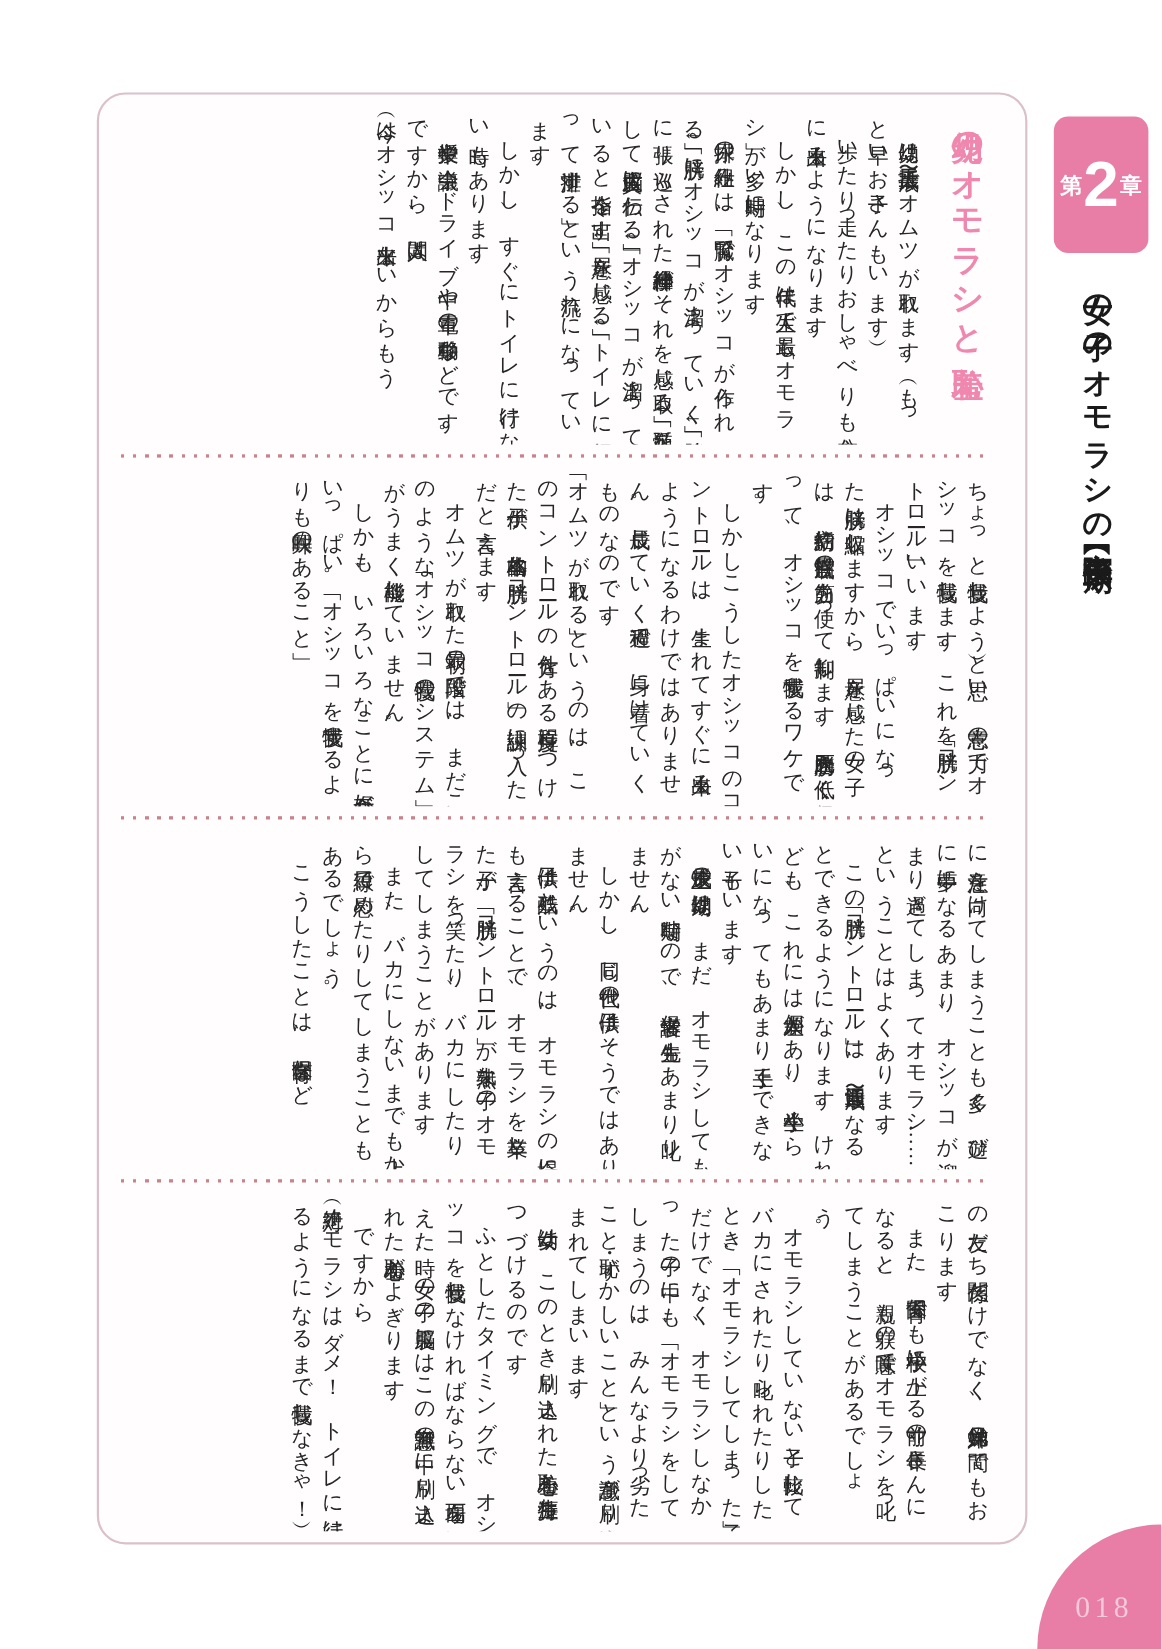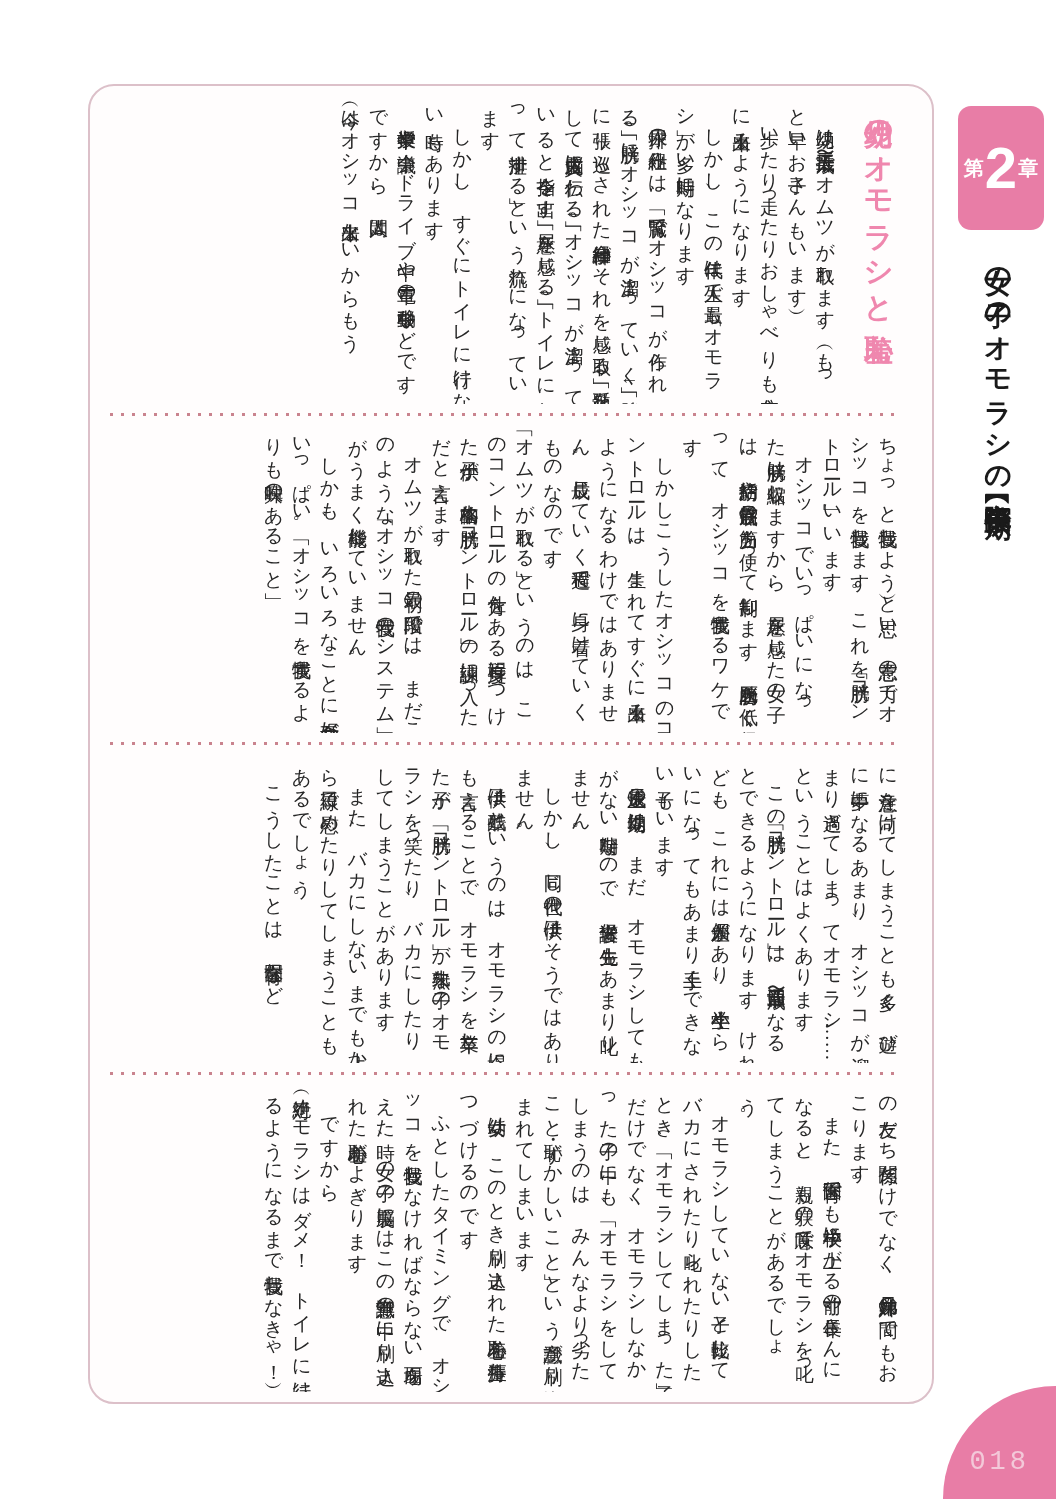--- a/index.html
+++ b/index.html
@@ -73,21 +73,21 @@
   }
   
   .corner-circle{
     position:absolute;right:-112px;bottom:-112px;
     width:225px;height:225px;border-radius:50%;
     background:#e87da6;
   }
   .page-number{
     position:absolute;right:26px;bottom:22px;
     color:#f3c9d9;
-    font-family:Liberation Mono, monospace;
+    font-family:Liberation Serif, serif;
     font-size:27px;letter-spacing:4px;
   }
 </style>
 </head>
 <body>
 
 <div class="page">
 
   <div class="chapter-badge">
     <span class="small">第</span>

